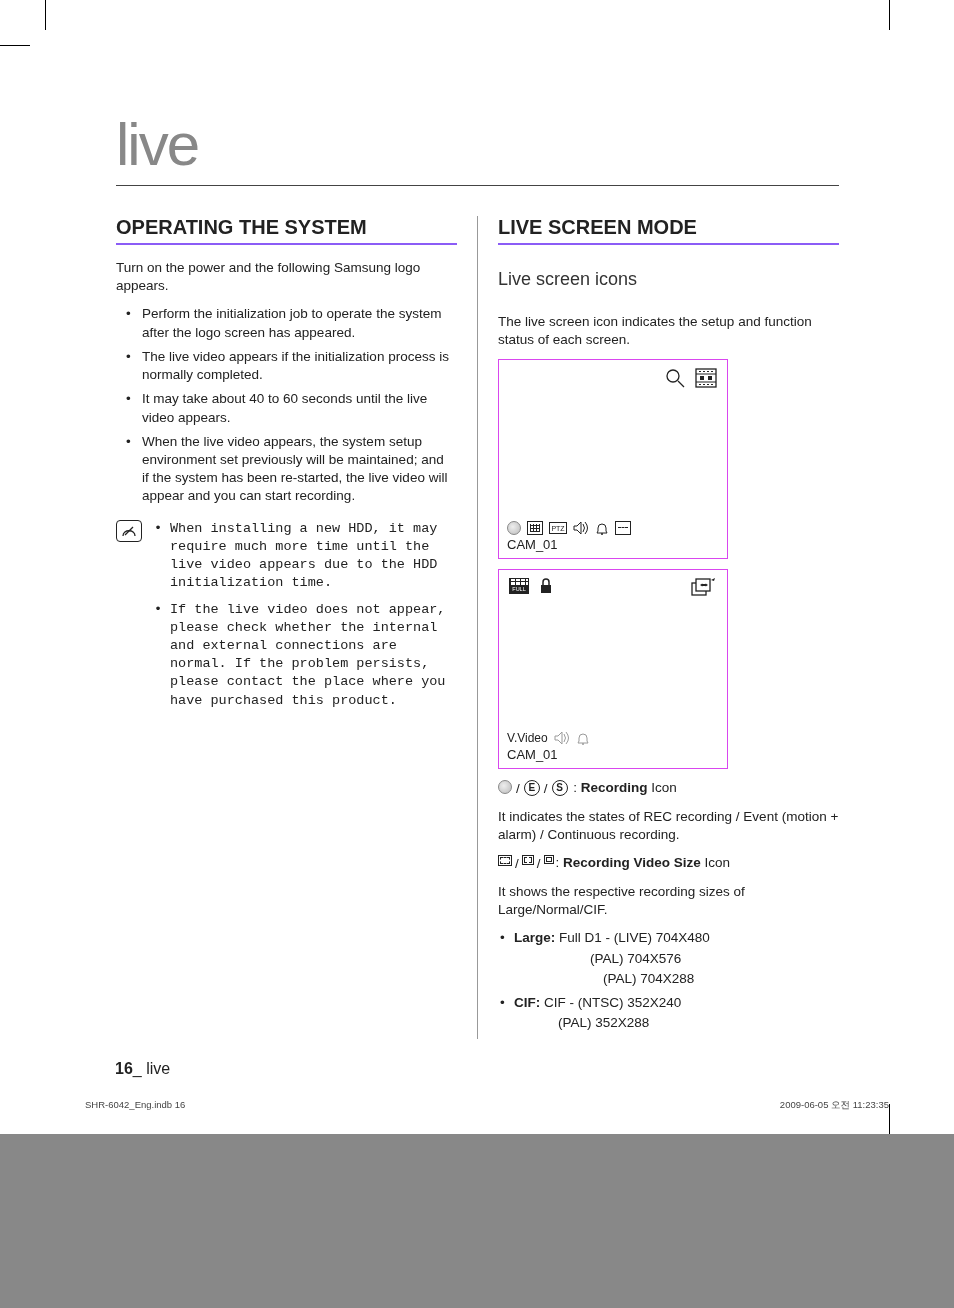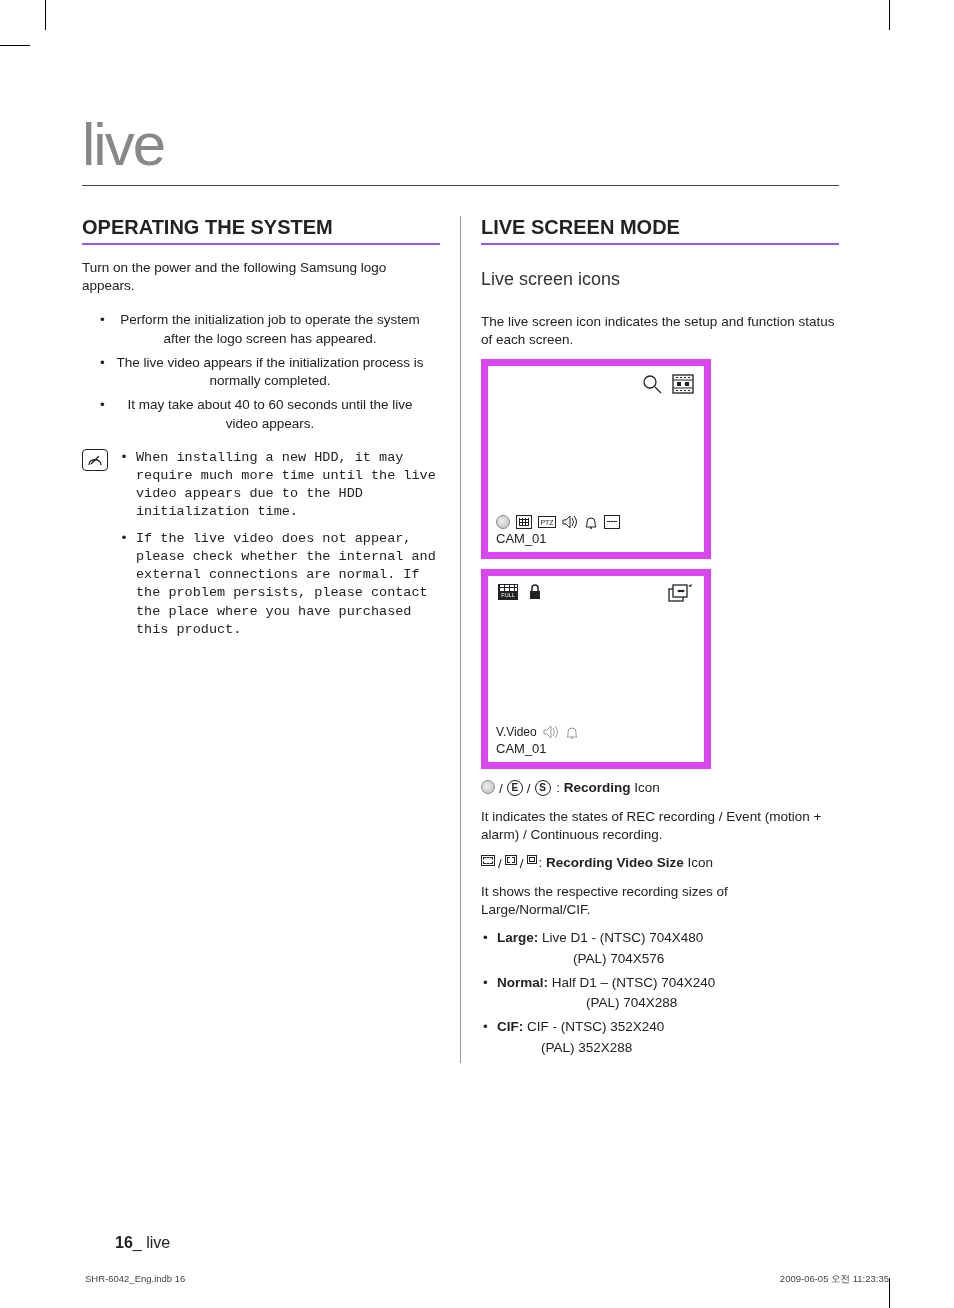--- a/index.html
+++ b/index.html
@@ -5,25 +5,25 @@
   * { box-sizing: border-box; }
   body {
     margin: 0;
     padding: 0;
     background: #888;
     font-family: Arial, Helvetica, sans-serif;
     color: #222;
   }
   .sheet {
     width: 954px;
-    height: 1308px;
+    height: 1134px;
     margin: 0 auto;
     background: #fff;
     position: relative;
-    padding: 110px 115px 60px 82px;
+    padding: 110px 115px 60px 116px;
   }
   
   .crop { position: absolute; background: #000; }
   .crop.tlh { left: 0; top: 45px; width: 30px; height: 1px; }
   .crop.tlv { left: 45px; top: 0; width: 1px; height: 30px; }
   .crop.trh { right: 64px; top: 0; width: 1px; height: 30px; }
   .crop.brv { right: 64px; bottom: 0; width: 1px; height: 30px; }
 
   .chapter-title {
     font-size: 60px;
@@ -49,21 +49,21 @@
     padding-bottom: 4px;
     margin: 0 0 14px 0;
   }
   h3.subsection {
     font-size: 18px;
     font-weight: normal;
     color: #333;
     margin: 24px 0 23px 0;
   }
   p { font-size: 13.5px; line-height: 1.35; margin: 0 0 10px 0; }
-  ul.bullets { list-style: none; padding: 0 0 0 14px; margin: 16px; text-align: center; }
+  ul.bullets { list-style: none; padding: 0 0 0 14px; margin: 8px; }
   ul.bullets > li { position: relative; font-size: 13.5px; line-height: 1.35; margin-bottom: 6px; padding-left: 4px;}
   ul.bullets > li::before { content: "•"; position: absolute; left: -12px; color: #222; }
 
   .logo-frame {
     width: 250px; height: 160px; margin: 4px 0 18px 14px;
     background: radial-gradient(ellipse at center, #3a4a5a 0%, #1b2633 55%, #0b121a 100%);
     display: flex; align-items: center; justify-content: center;
     box-shadow: inset 0 0 40px rgba(0,0,0,.5);
   }
   .logo-frame span {
@@ -77,21 +77,21 @@
     width: 26px; height: 22px; border: 1.5px solid #222; border-radius: 4px;
     display:flex; align-items:center; justify-content:center; flex: 0 0 auto;
     font-size: 14px; font-style: italic; font-weight: bold;
   }
   .note-icon::before { content: ""; }
   .note-list { list-style: none; padding: 0 0 0 14px; margin: 0; flex:1;font-family:Liberation Mono, monospace;}
   .note-list > li { position: relative; font-size: 13.5px; line-height: 1.35; margin-bottom: 8px; padding-left:4px;}
   .note-list > li::before { content: "•"; position: absolute; left: -12px; }
 
   .screen {
-    border: 7px solid #d946ef; width: 230px; height: 200px; position: relative;
+    border: 1px solid #d946ef; width: 230px; height: 200px; position: relative;
     margin: 10px 0 10px 0; font-size: 12px; color: #222;
     padding: 6px 8px;
   }
   .screen .top-icons { position:absolute; top:8px; right:10px; display:flex; gap:10px; align-items:center;}
   .screen .bottom { position:absolute; left:8px; bottom:6px; right:8px; }
   .status-row { display:flex; gap:6px; align-items:center; margin-bottom:2px;}
   .cam-label { font-size: 13px; }
 
   .ico { display:inline-flex; align-items:center; justify-content:center; }
   svg { display:block; }
@@ -141,20 +141,21 @@
 
     <div class="col left">
       <h2 class="section">OPERATING THE SYSTEM</h2>
       <p>Turn on the power and the following Samsung logo appears.</p>
 
 
       <ul class="bullets">
         <li>Perform the initialization job to operate the system after the logo screen has appeared.</li>
         <li>The live video appears if the initialization process is normally completed.</li>
         <li>It may take about 40 to 60 seconds until the live video appears.</li>
+        <li>When the live video appears, the system setup environment set previously will be maintained; and if the system has been re-started, the live video will appear and you can start recording.</li>
       </ul>
 
       <div class="note-row">
         <div class="note-icon">
           <svg width="16" height="14" viewBox="0 0 16 14">
               <path d="M2 12 C2 5 14 5 14 12" fill="none" stroke="#222" stroke-width="1.3"></path>
               <path d="M4 11 L12 3" stroke="#222" stroke-width="1.3"></path>
             </svg>
         </div>
         <ul class="note-list">
@@ -274,23 +275,22 @@
       <p>It indicates the states of REC recording / Event (motion + alarm) / Continuous recording.</p>
 
       <p>
         <span class="inline-icons">
           <span class="sizei"></span>/<span class="sizei" style="width:12px;height:10px"></span>/<span class="sizei" style="width:10px;height:9px"></span>
         </span>:
         <b>Recording Video Size</b><span> Icon</span>
       </p>
       <p>It shows the respective recording sizes of Large/Normal/CIF.</p>
 
-      <div class="size-item"><b>Large:</b><span> Live D1 - (NTSC) 704X480</span></div>
+      <div class="size-item"><b>Large:</b><span> Full D1 - (LIVE) 704X480</span></div>
       <div class="size-pal">(PAL) 704X576</div>
-      <div class="size-item"><b>Normal:</b><span> Half D1 – (NTSC) 704X240</span></div>
       <div class="size-pal normal">(PAL) 704X288</div>
       <div class="size-item"><b>CIF:</b><span> CIF - (NTSC) 352X240</span></div>
       <div class="size-pal cif">(PAL) 352X288</div>
     </div>
   </div>
 
   <div class="footer">
     <div class="pg"><b>16</b><span>_ </span><span>live</span></div>
   </div>
   <div style="position:absolute;left:65px;bottom:22px;margin-left:20px;" class="file"><span style="font-size:9.5px;color:#444">SHR-6042_Eng.indb   16</span></div>

